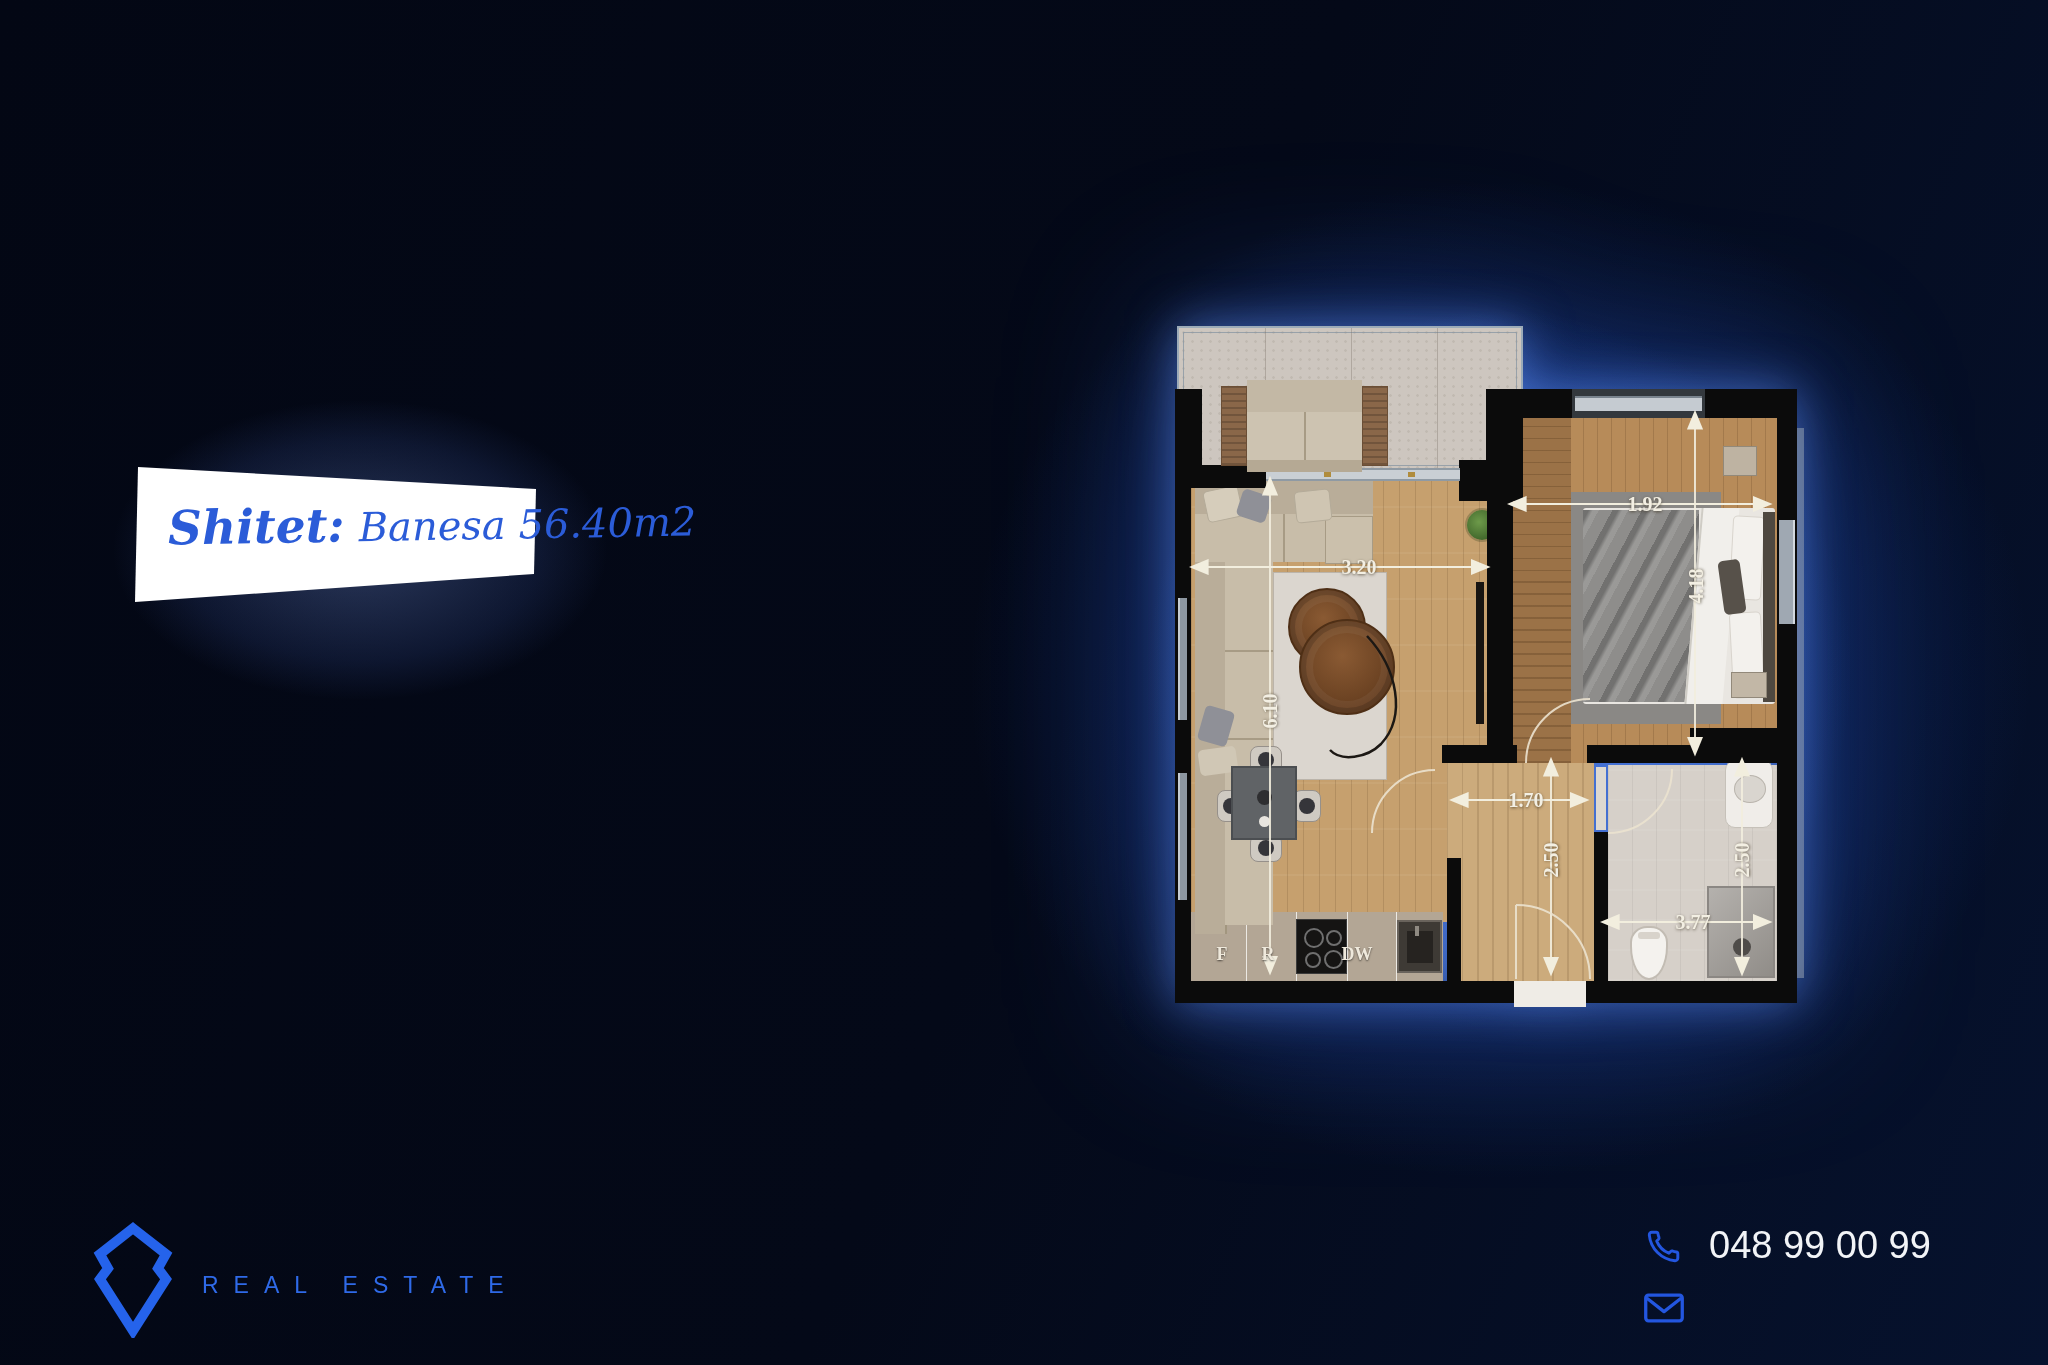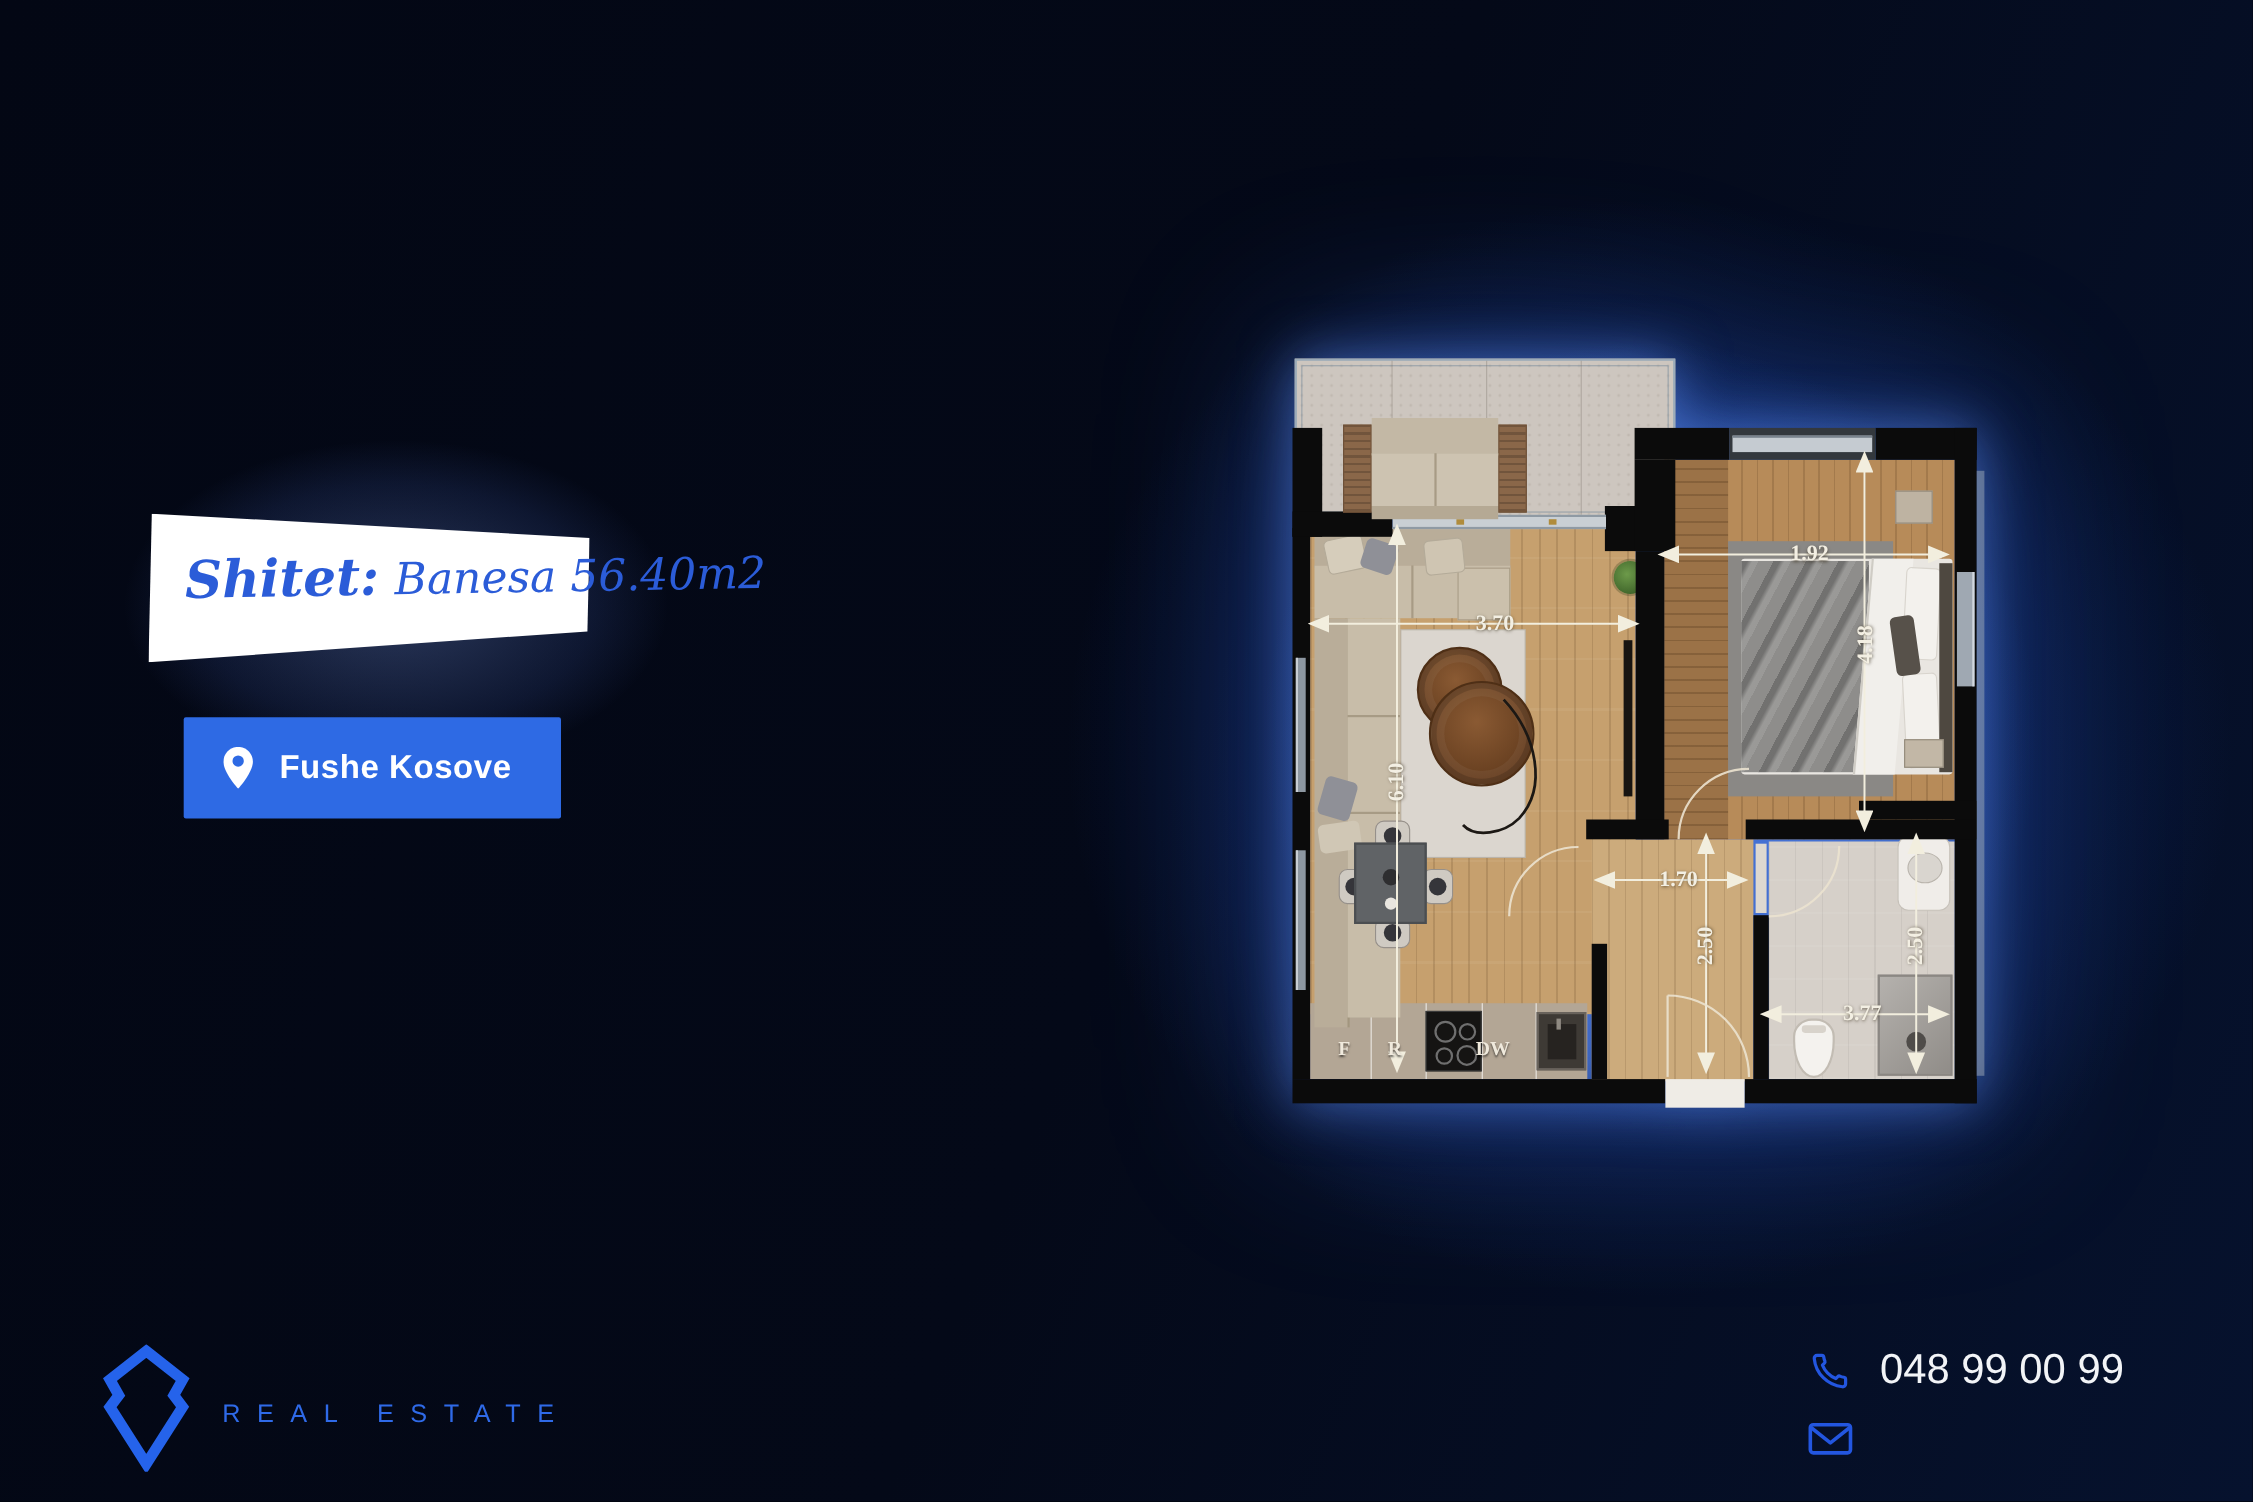--- a/index.html
+++ b/index.html
@@ -66,29 +66,20 @@
 
   <div class="abs glow-a"></div>
   <div class="abs glow-b"></div>
   <div class="abs glow-banner"></div>
 
   <div class="abs banner"></div>
   <div class="abs banner-text">
     <span class="t1">Shitet:</span><span class="t2">Banesa 56.40m2</span>
   </div>
 
-  <button class="abs loc-btn">
-    <span style="display:inline-flex;">
-      <svg width="27" height="38" viewBox="0 0 24 34">
-          <path d="M12,0C5.4,0 0,5.4 0,12c0,9 12,22 12,22s12,-13 12,-22C24,5.4 18.6,0 12,0Z" fill="#ffffff"></path>
-          <circle cx="12" cy="11.5" r="4.6" fill="#2e6ae4"></circle>
-        </svg>
-    </span>
-    <span class="loc-label">Fushe Kosove</span>
-  </button>
 
   <div class="abs plan">
 
     <div class="abs concrete" style="left:2px;top:6px;width:346px;height:146px;border:2px solid #9cabb8;box-sizing:border-box;">
       <div style="position:absolute;inset:4px;border:1px solid rgba(130,145,160,.7);"></div>
       <div style="position:absolute;left:86px;top:0;width:1px;height:100%;background:rgba(120,110,100,.35);"></div>
       <div style="position:absolute;left:172px;top:0;width:1px;height:100%;background:rgba(120,110,100,.35);"></div>
       <div style="position:absolute;left:258px;top:0;width:1px;height:100%;background:rgba(120,110,100,.35);"></div>
     </div>
 
@@ -220,21 +211,21 @@
       <g stroke="#ece3d0" stroke-width="2" fill="none" opacity=".9">
         <path d="M341,585 A74,74 0 0 1 415,659"></path>
         <line x1="341" y1="585" x2="341" y2="659"></line>
         <path d="M260,450 A63,63 0 0 0 197,513"></path>
         <path d="M351,443 A64,64 0 0 1 415,379"></path>
         <path d="M497,449 A64,64 0 0 1 433,513"></path>
       </g>
       <path d="M192,316 C222,348 232,396 206,424 C192,438 166,442 155,430" stroke="#1c1814" stroke-width="2.5" fill="none"></path>
     </svg>
 
-    <span class="dim" style="left:184px;top:247px;">3.70</span>
+    <span class="dim" style="left:184px;top:247px;">3.20</span>
     <span class="dim vert" style="left:95px;top:391px;">6.10</span>
     <span class="dim" style="left:470px;top:184px;">1.92</span>
     <span class="dim vert" style="left:521px;top:266px;">4.18</span>
     <span class="dim" style="left:351px;top:480px;">1.70</span>
     <span class="dim vert" style="left:376px;top:540px;">2.50</span>
     <span class="dim" style="left:518px;top:602px;">3.77</span>
     <span class="dim vert" style="left:567px;top:540px;">2.50</span>
 
     <span class="klabel" style="left:47px;top:634px;">F</span>
     <span class="klabel" style="left:93px;top:634px;">R</span>

